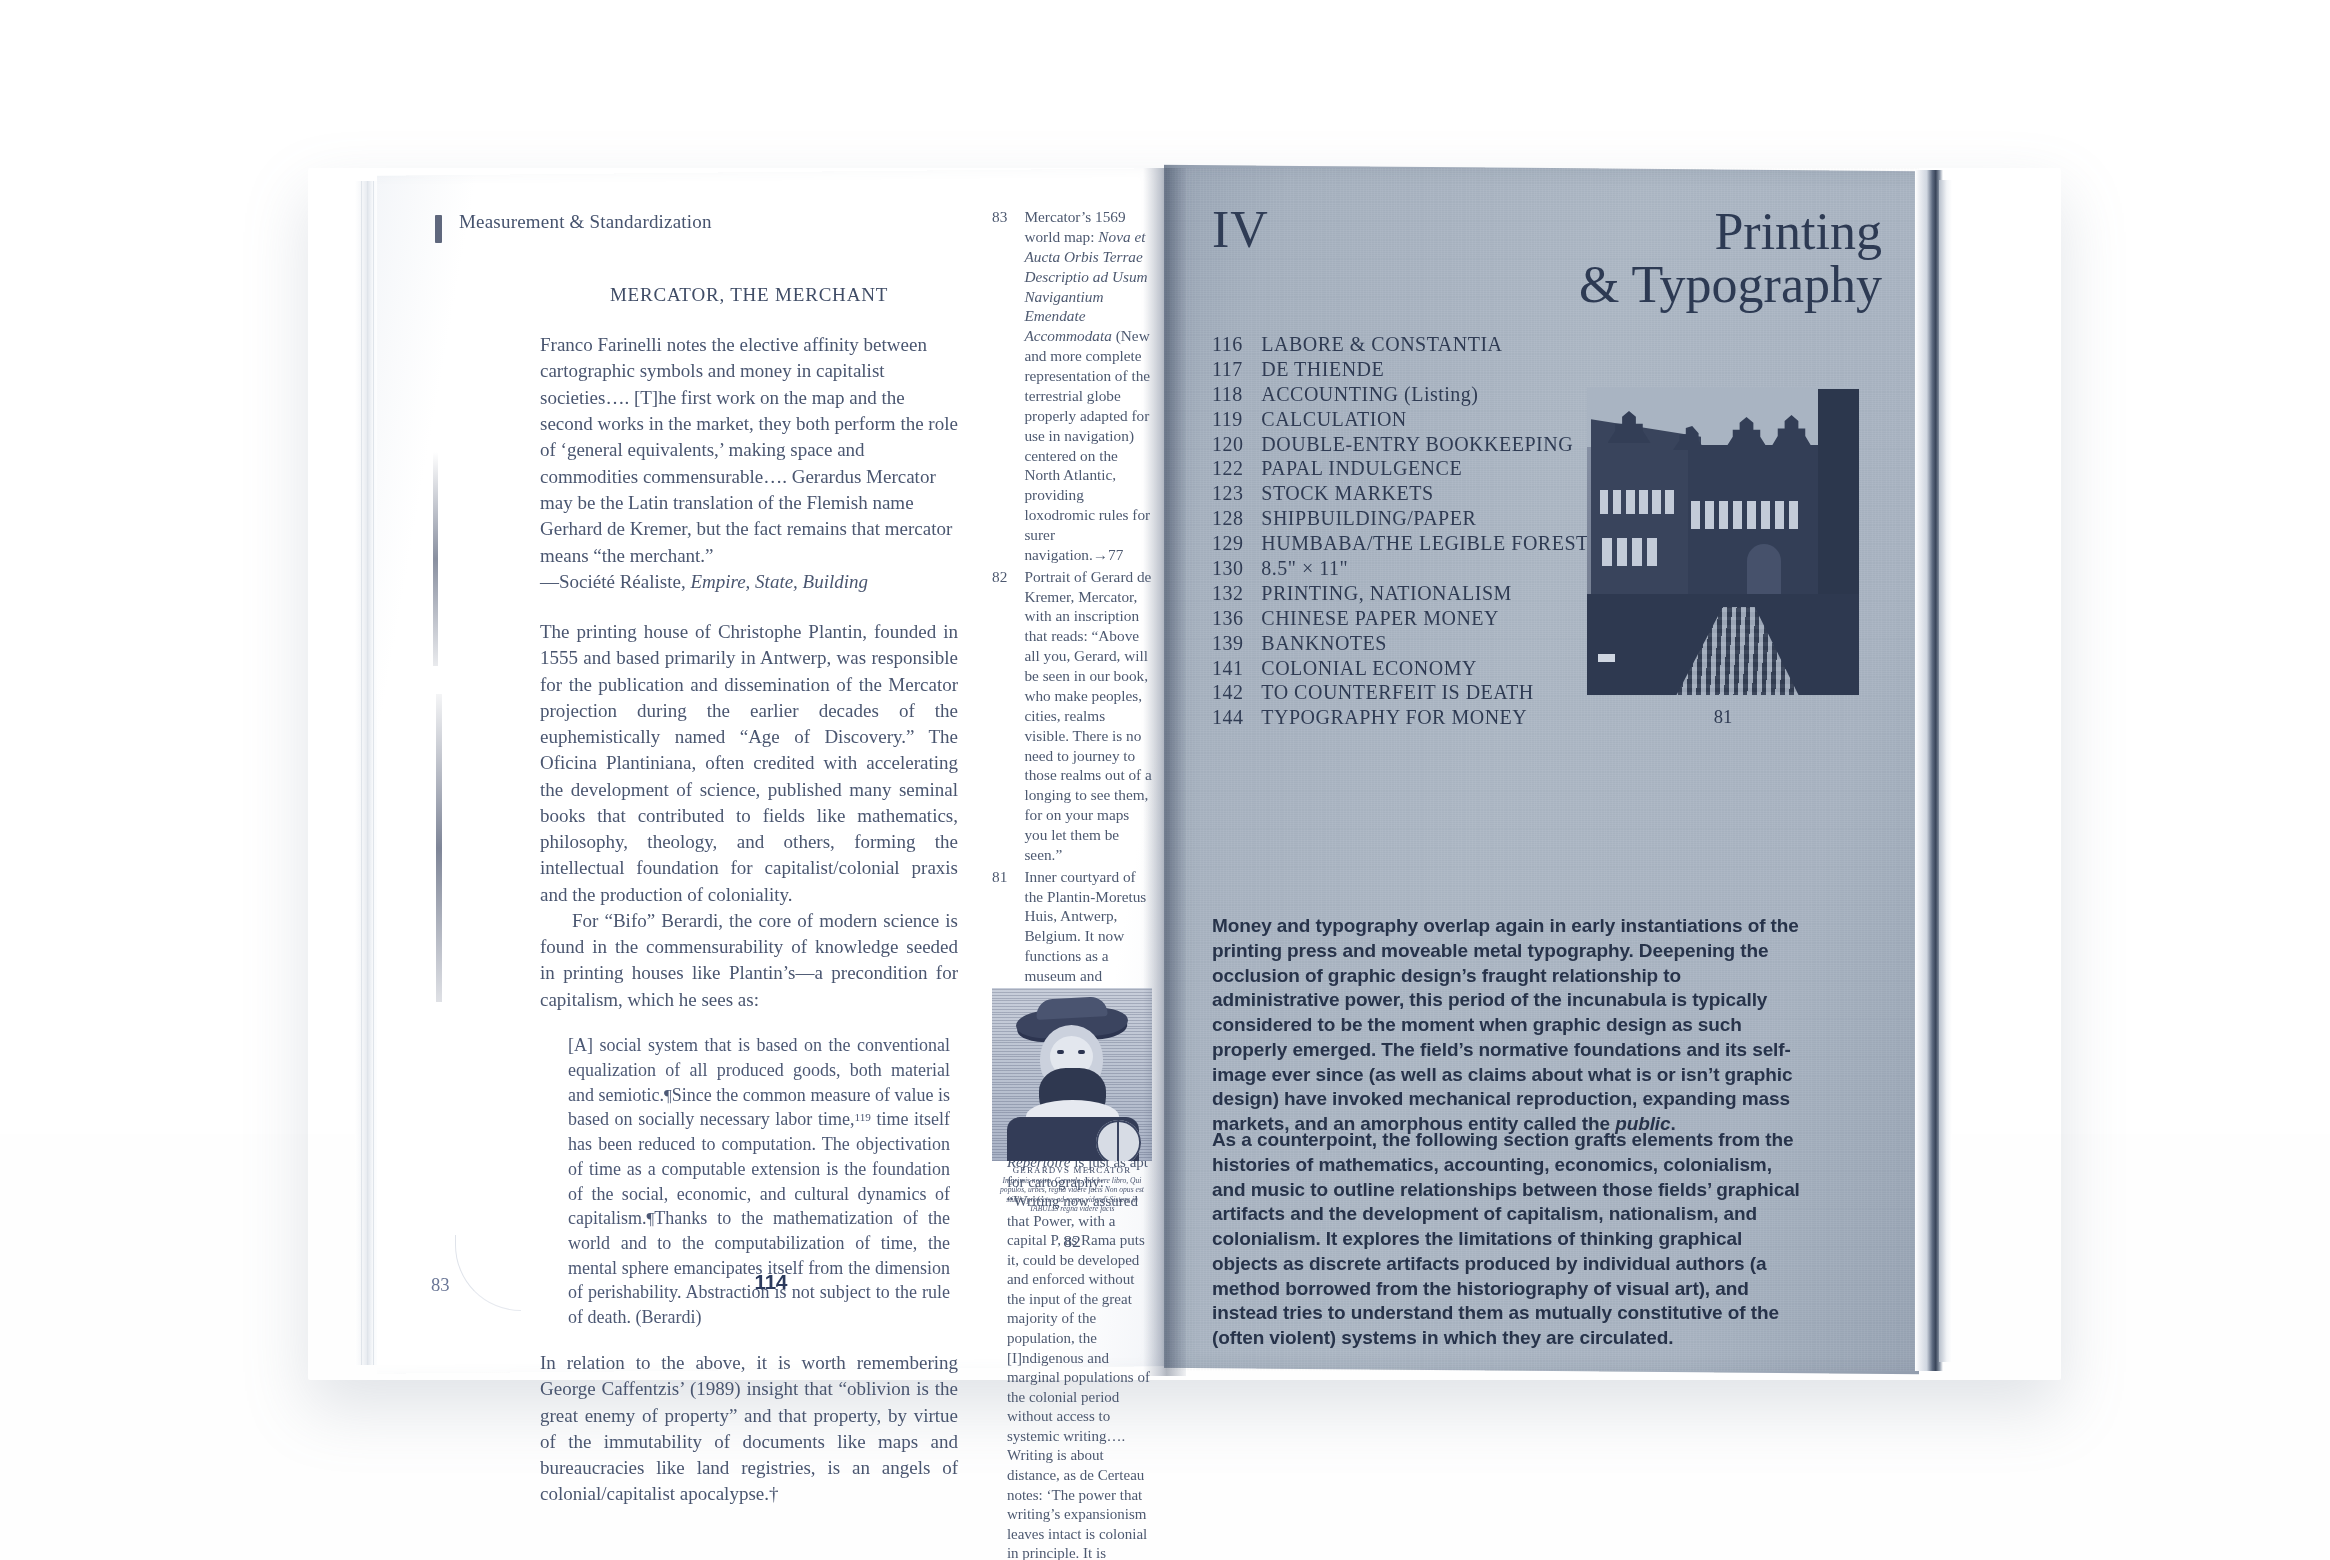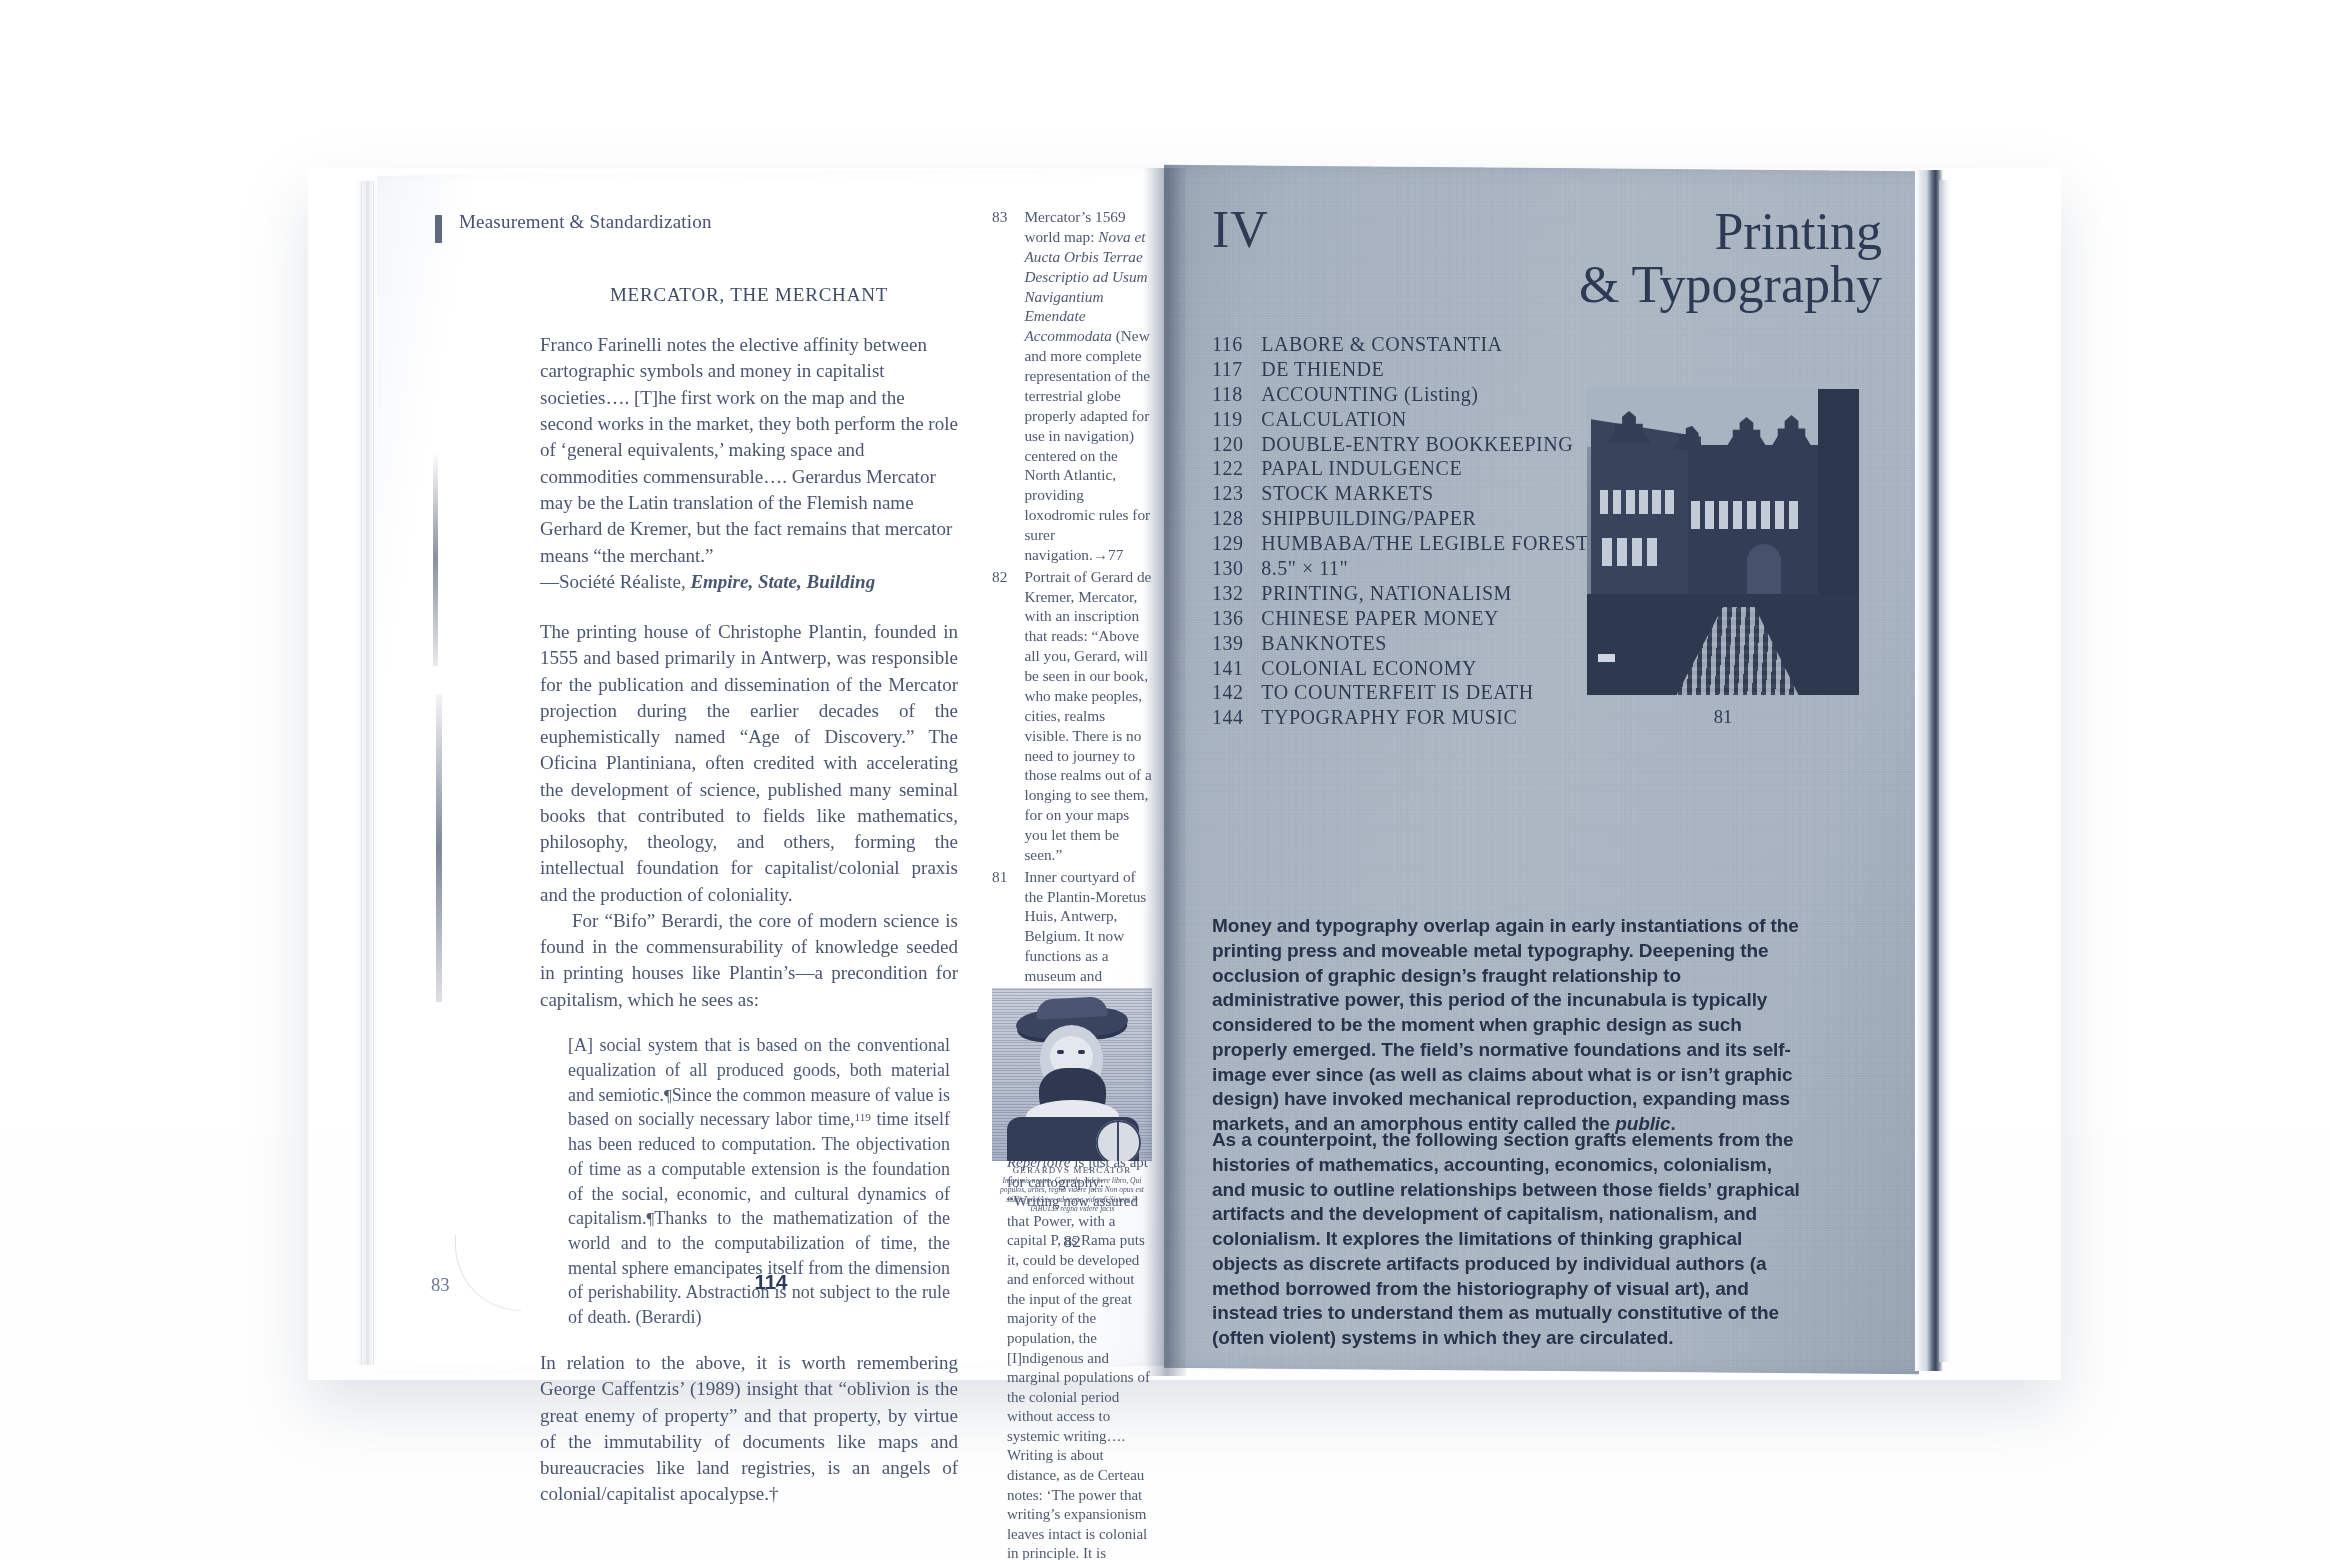--- a/index.html
+++ b/index.html
@@ -95,21 +95,21 @@
     color:#4a5670;
   }
   .sec-title{
     text-align:center;font-size:19px;letter-spacing:0.8px;color:#3f4c66;
     margin:0 0 26px 0;font-weight:400;
   }
   .quote-lead{
     font-size:19px;line-height:1.385;margin:0 0 24px 0;color:#4a5670;
   }
   .quote-lead .attrib{display:block;}
-  .quote-lead em{font-style:italic;font-weight:bold;}
+  .quote-lead em{font-style:italic;}
   .para{
     font-size:19px;line-height:1.382;margin:0 0 0 0;color:#4a5670;
     text-align:justify;
   }
   .para + .para{margin-top:0;text-indent:32px;}
   .blockquote{
     font-size:18px;line-height:1.372;color:#4c5874;margin:20.5px 0 20.5px 28px;
     width:382px;text-align:justify;
   }
   .blockquote sup{font-size:.62em;vertical-align:.38em;}
@@ -446,21 +446,21 @@
           <div class="toc-row">
               <span class="toc-num">141</span>
               <span class="toc-lbl">COLONIAL ECONOMY</span>
             </div>
           <div class="toc-row">
               <span class="toc-num">142</span>
               <span class="toc-lbl">TO COUNTERFEIT IS DEATH</span>
             </div>
           <div class="toc-row">
               <span class="toc-num">144</span>
-              <span class="toc-lbl">TYPOGRAPHY FOR MUSIC</span>
+              <span class="toc-lbl">TYPOGRAPHY FOR MONEY</span>
             </div>
         </div>
 
         <div class="photo-wrap">
           <div class="photo">
             <div class="ph-sky"></div>
             <div class="ph-bldgL"></div>
             <div class="ph-bldgC"></div>
             <div class="ph-gable g1"></div>
             <div class="ph-gable g2"></div>

